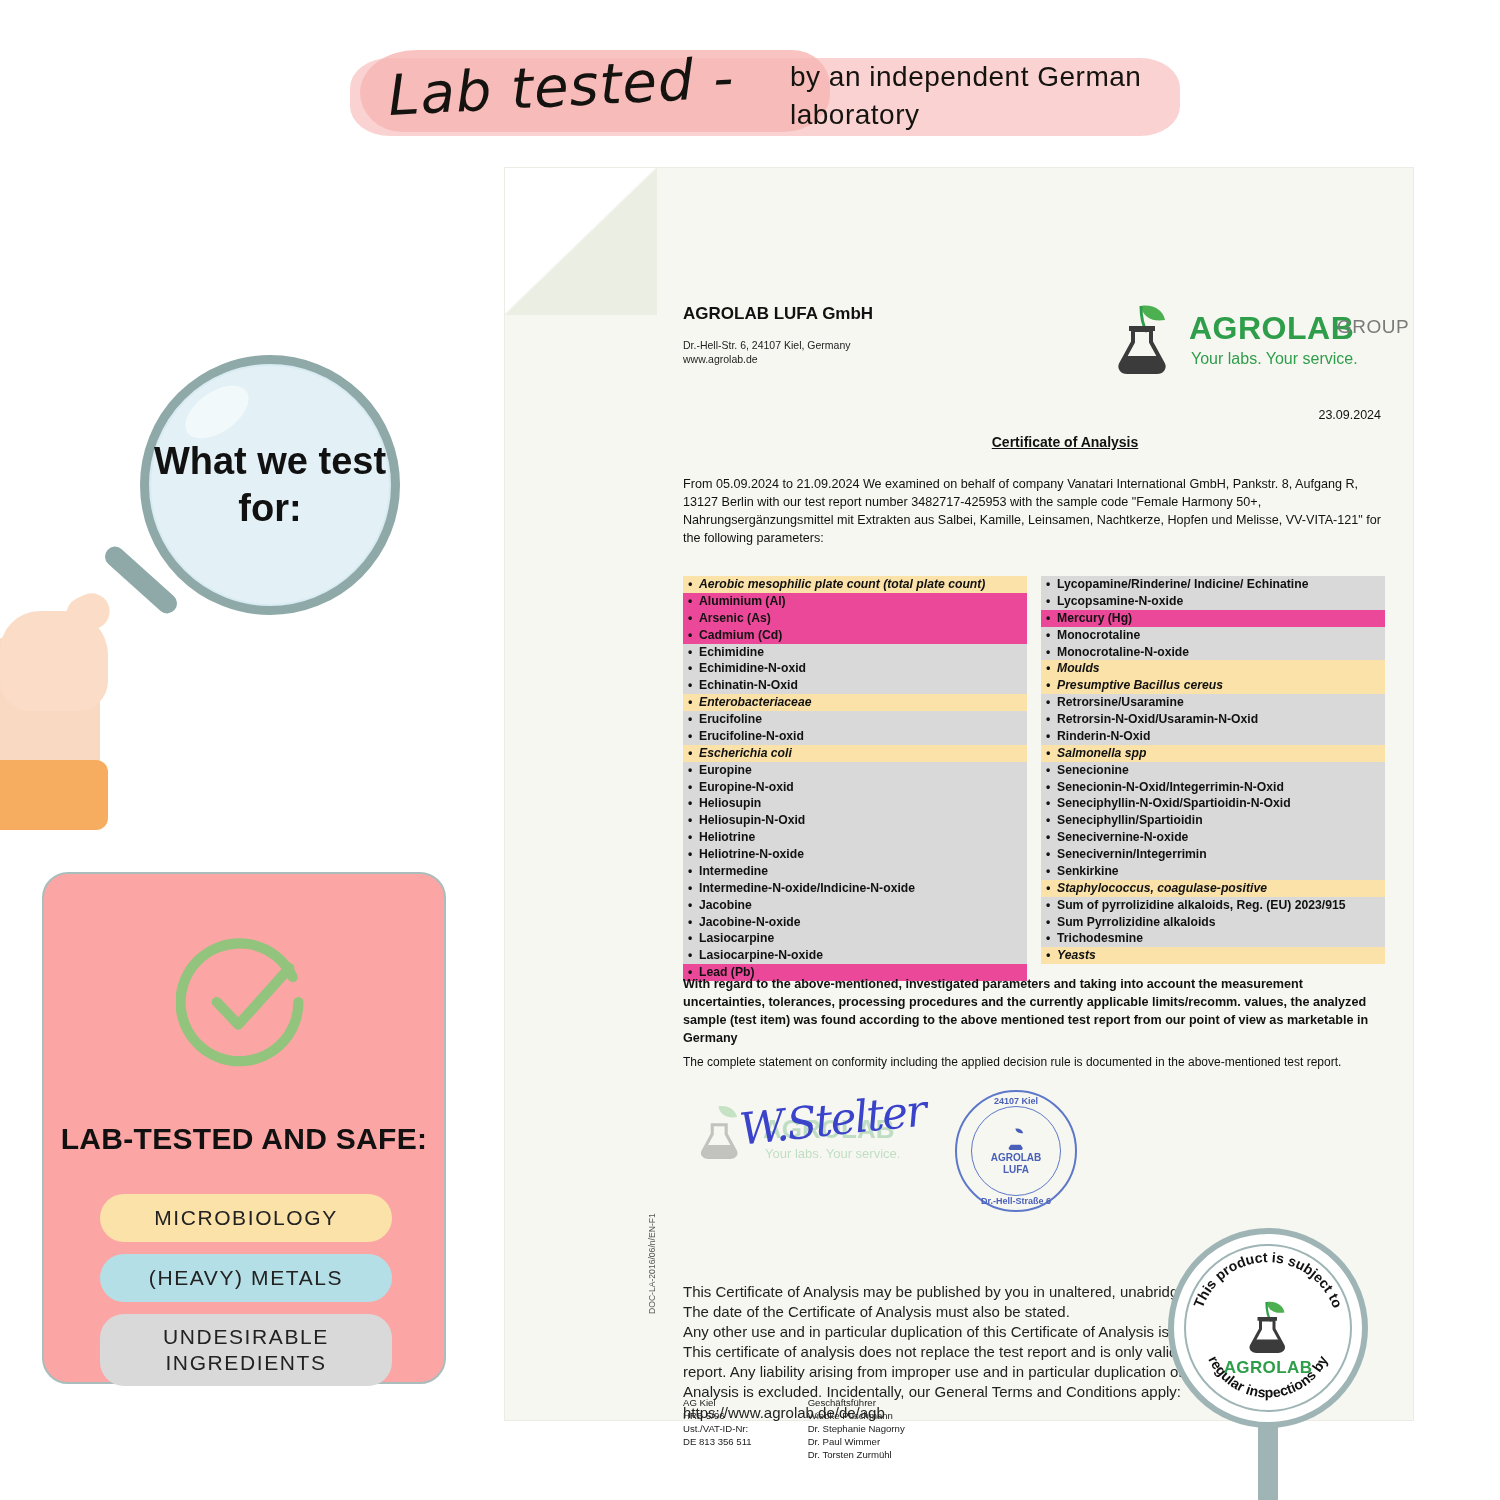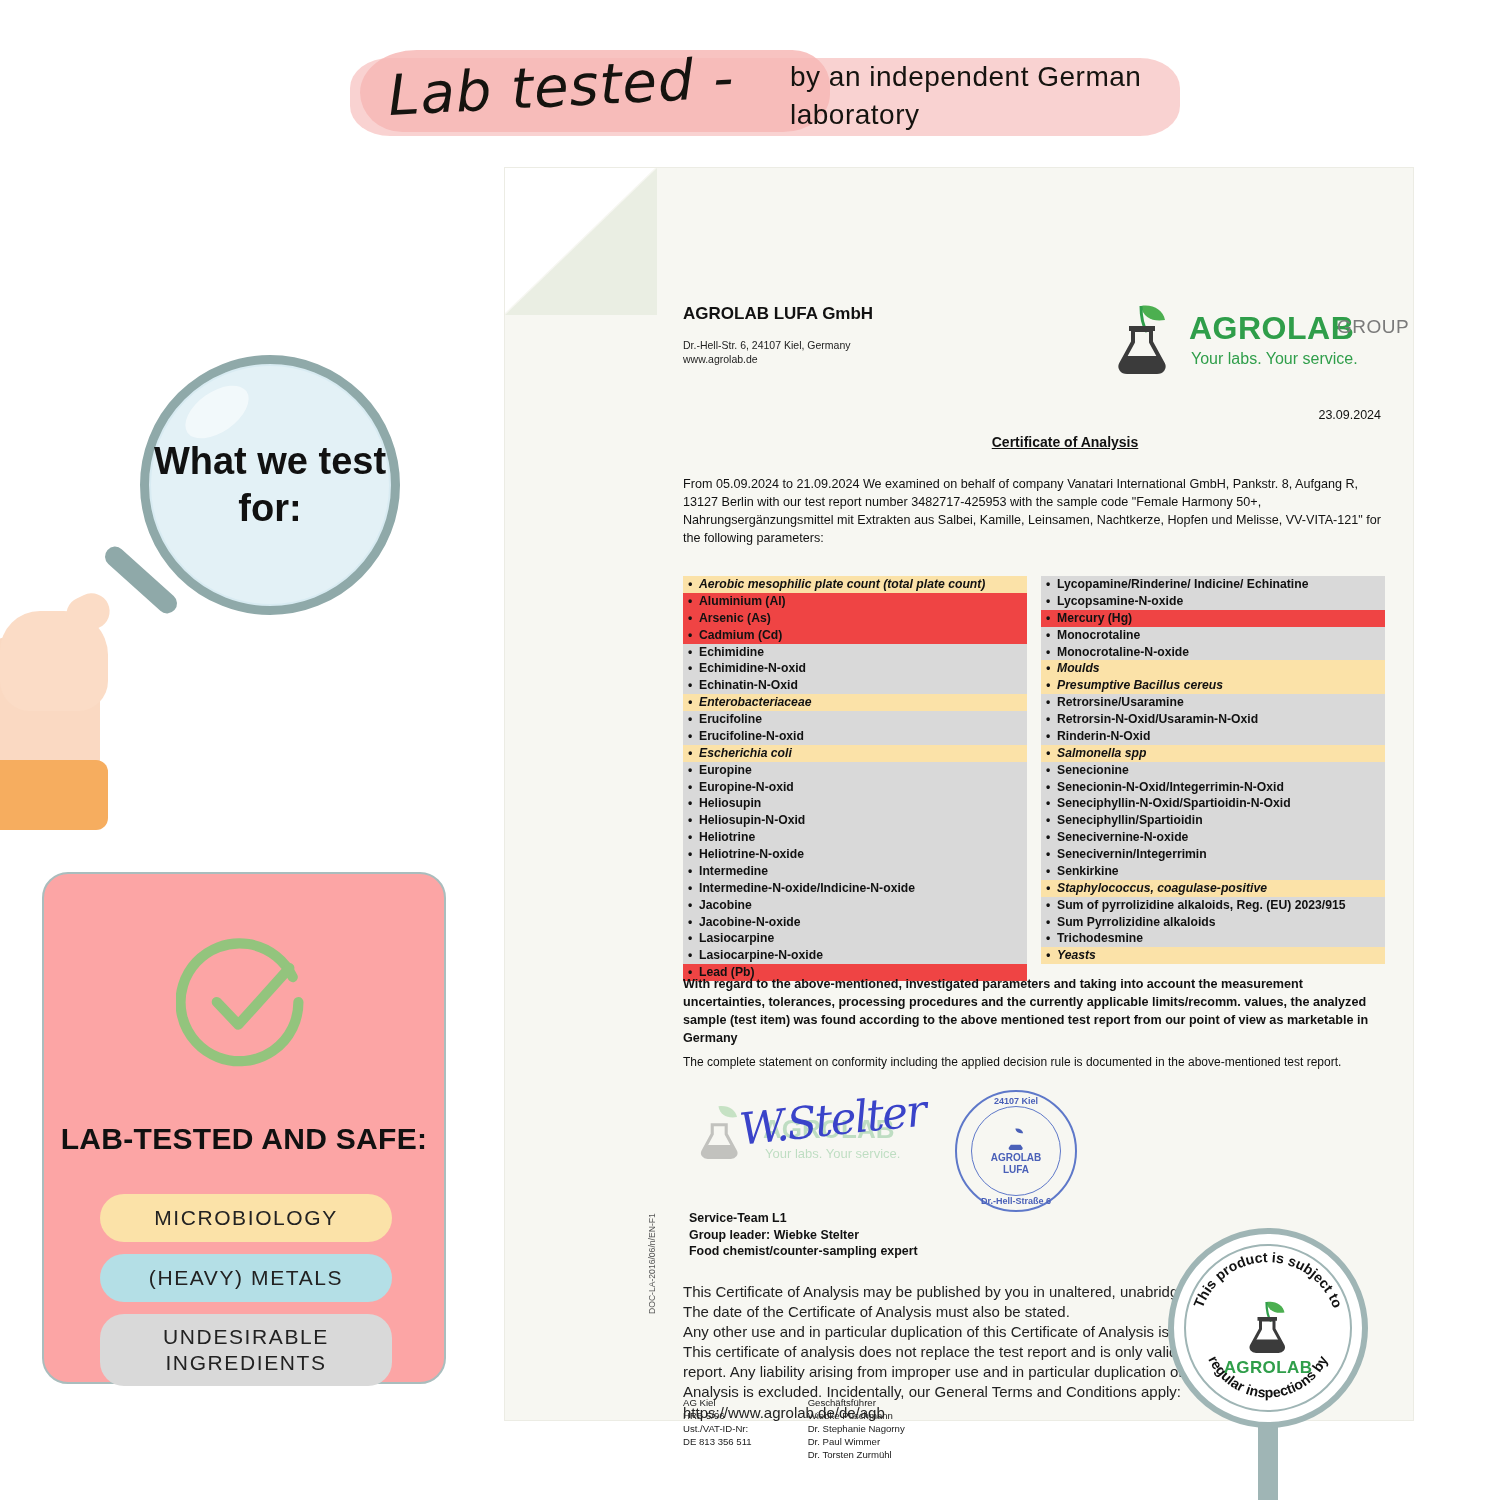--- a/index.html
+++ b/index.html
@@ -334,21 +334,21 @@
     position: relative;
     background: #d9d9d9;
   }
   .param-row::before {
     content: "•";
     position: absolute;
     left: 5px;
     top: 1px;
   }
   .param-row.micro { background: #fbe2a8; font-style: italic; }
-  .param-row.metal { background: #ef4444; }
+  .param-row.metal { background: #ec4899; }
   .param-row.undesirable { background: #d9d9d9; }
 
   .statement {
     position: absolute;
     left: 0;
     right: 2px;
     top: 672px;
     font-size: 12.6px;
     line-height: 1.42;
     font-weight: 700;
@@ -682,25 +682,20 @@
               <path d="M38 8 C50 6 60 12 62 22 C50 24 40 20 38 8 Z" fill="#4a60b8"></path>
               <path d="M24 58 L54 58 L60 66 C62 70 59 74 54 74 L24 74 C19 74 16 70 18 66 Z" fill="#4a60b8"></path>
             </svg>
             <span>AGROLAB</span>
             <span>LUFA</span>
           </div>
           <div class="stamp-bottom">Dr.-Hell-Straße 6</div>
         </div>
       </div>
 
-      <div class="signer">
-        <div>Service-Team L1</div>
-        <div>Group leader: Wiebke Stelter</div>
-        <div>Food chemist/counter-sampling expert</div>
-      </div>
 
       <div class="disclaimer" style="white-space:pre-line">This Certificate of Analysis may be published by you in unaltered, unabridged form.
 The date of the Certificate of Analysis must also be stated.
 Any other use and in particular duplication of this Certificate of Analysis is not permitted.
 This certificate of analysis does not replace the test report and is only valid in connection with this report. Any liability arising from improper use and in particular duplication of this Certificate of Analysis is excluded. Incidentally, our General Terms and Conditions apply: https://www.agrolab.de/de/agb</div>
 
       <div class="footer-cols">
         <div style="white-space:pre-line">AG Kiel
 HRB 5/96
 Ust./VAT-ID-Nr:

